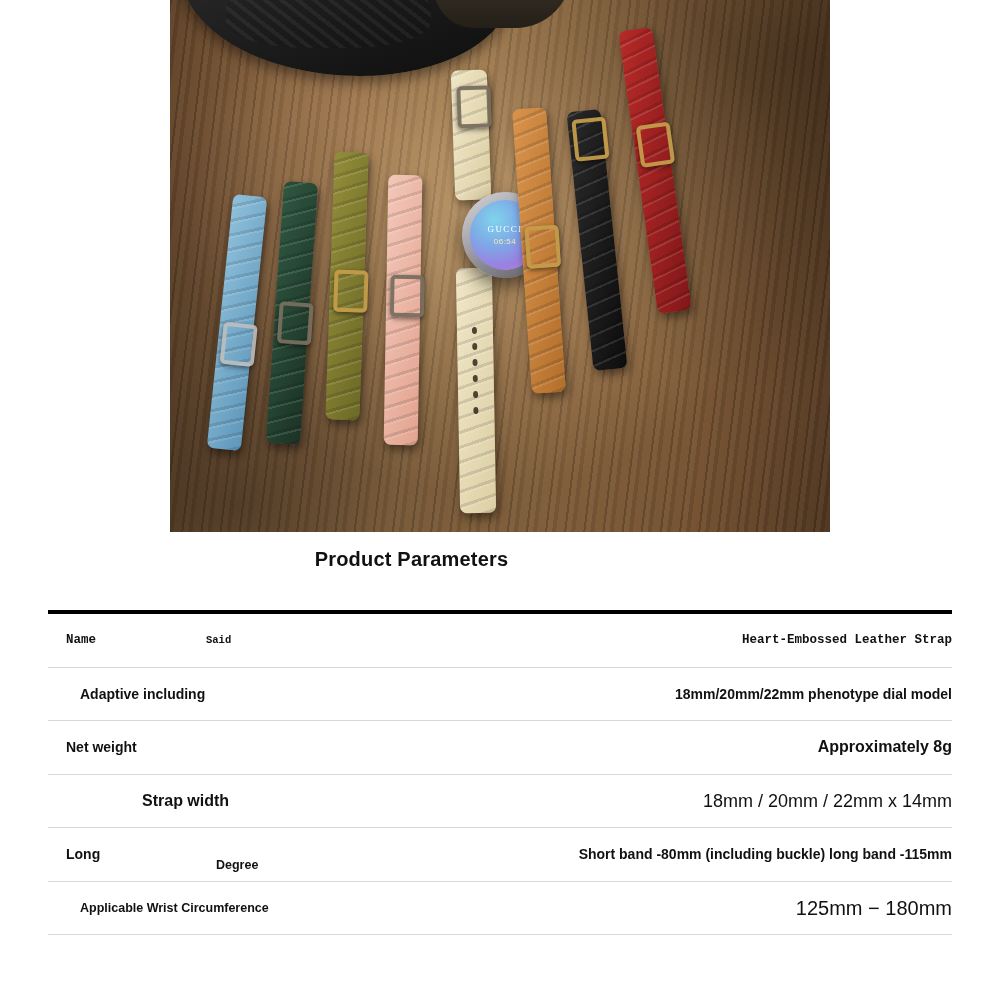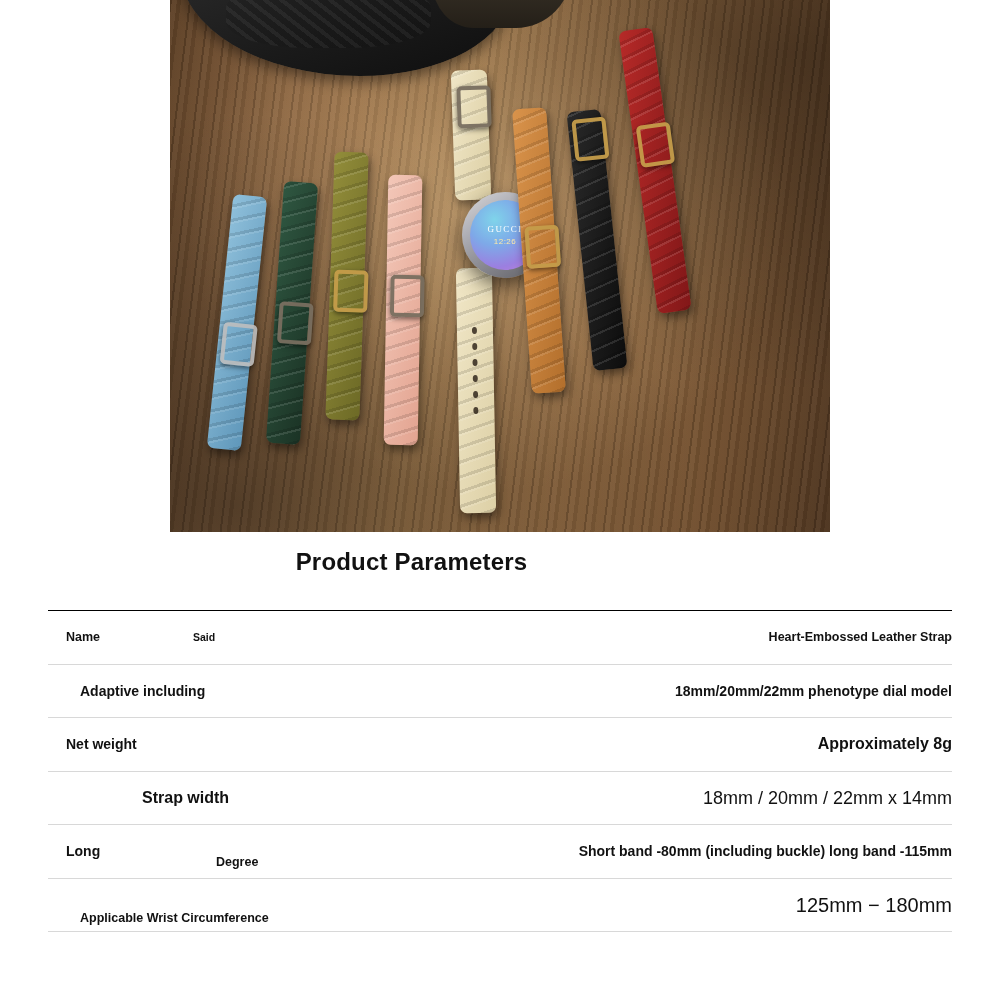--- a/index.html
+++ b/index.html
@@ -158,47 +158,47 @@
     letter-spacing: 0.5px;
   }
 
   
   .heading {
     position: absolute;
     top: 548px;
     left: 0;
     width: 823px;
     text-align: center;
-    font-size: 24px;
+    font-size: 20px;
     font-weight: bold;
     color: #111111;
     letter-spacing: 0.2px;
   }
 
   
   .table {
     position: absolute;
     left: 48px;
     top: 610px;
     width: 904px;
   }
   .row {
     position: relative;
     height: 52.5px;
     border-bottom: 1px solid #d8d8d8;
   }
-  .row:first-child { border-top: 1px solid #000000; }
+  .row:first-child { border-top: 4px solid #000000; font-family: Liberation Mono, monospace; }
   .cell {
     position: absolute;
     top: 50%;
     transform: translateY(-50%);
     white-space: nowrap;
   }
   .c-label { left: 18px; }
-  .c-sub   { left: 145px; }
+  .c-sub   { left: 158px; }
   .c-val   { right: 0px; text-align: right; }
 
   .s10 { font-size: 10.5px; font-weight: bold; }
   .s12 { font-size: 12.5px; font-weight: bold; }
   .s14 { font-size: 14px; font-weight: bold; }
   .s16 { font-size: 16px; font-weight: bold; }
   .s18 { font-size: 18px; font-weight: bold; }
   .s20 { font-size: 20px; font-weight: normal; }
 </style>
 </head>
@@ -244,21 +244,21 @@
           <i></i>
           <i></i>
           <i></i>
           <i></i>
       </div>
     </div>
 
     <div class="watch">
       <div class="watch-face">
         <div class="watch-brand">GUCCI</div>
-        <div class="watch-time">12:26</div>
+        <div class="watch-time">06:54</div>
       </div>
     </div>
 
     <div class="strap" style="left:352px; top:108px; width:34px; height:285px; background:linear-gradient(100deg,#d9934b,#b36f2c); transform:rotate(-4deg);">
       <div class="tex"></div>
       <div class="buckle gold" style="left:4px; top:118px;"></div>
     </div>
 
     <div class="strap" style="left:410px; top:110px; width:34px; height:260px; background:linear-gradient(100deg,#2a2a2a,#0d0d0d); transform:rotate(-6deg);">
       <div class="tex"></div>
@@ -297,18 +297,18 @@
       <div class="cell c-val s18" style="font-weight:normal;">18mm / 20mm / 22mm x 14mm</div>
     </div>
 
     <div class="row">
       <div class="cell c-label s14">Long</div>
       <div class="cell c-sub s12" style="left:168px;margin-top:11px;">Degree</div>
       <div class="cell c-val s14">Short band -80mm (including buckle) long band -115mm</div>
     </div>
 
     <div class="row">
-      <div class="cell c-label s12" style="left:32px;margin-top:13px;">Applicable Wrist Circumference</div>
+      <div class="cell c-label s12" style="left:32px;">Applicable Wrist Circumference</div>
       <div class="cell c-val s20">125mm − 180mm</div>
     </div>
 
   </div>
 </div>
 
 </body></html>

